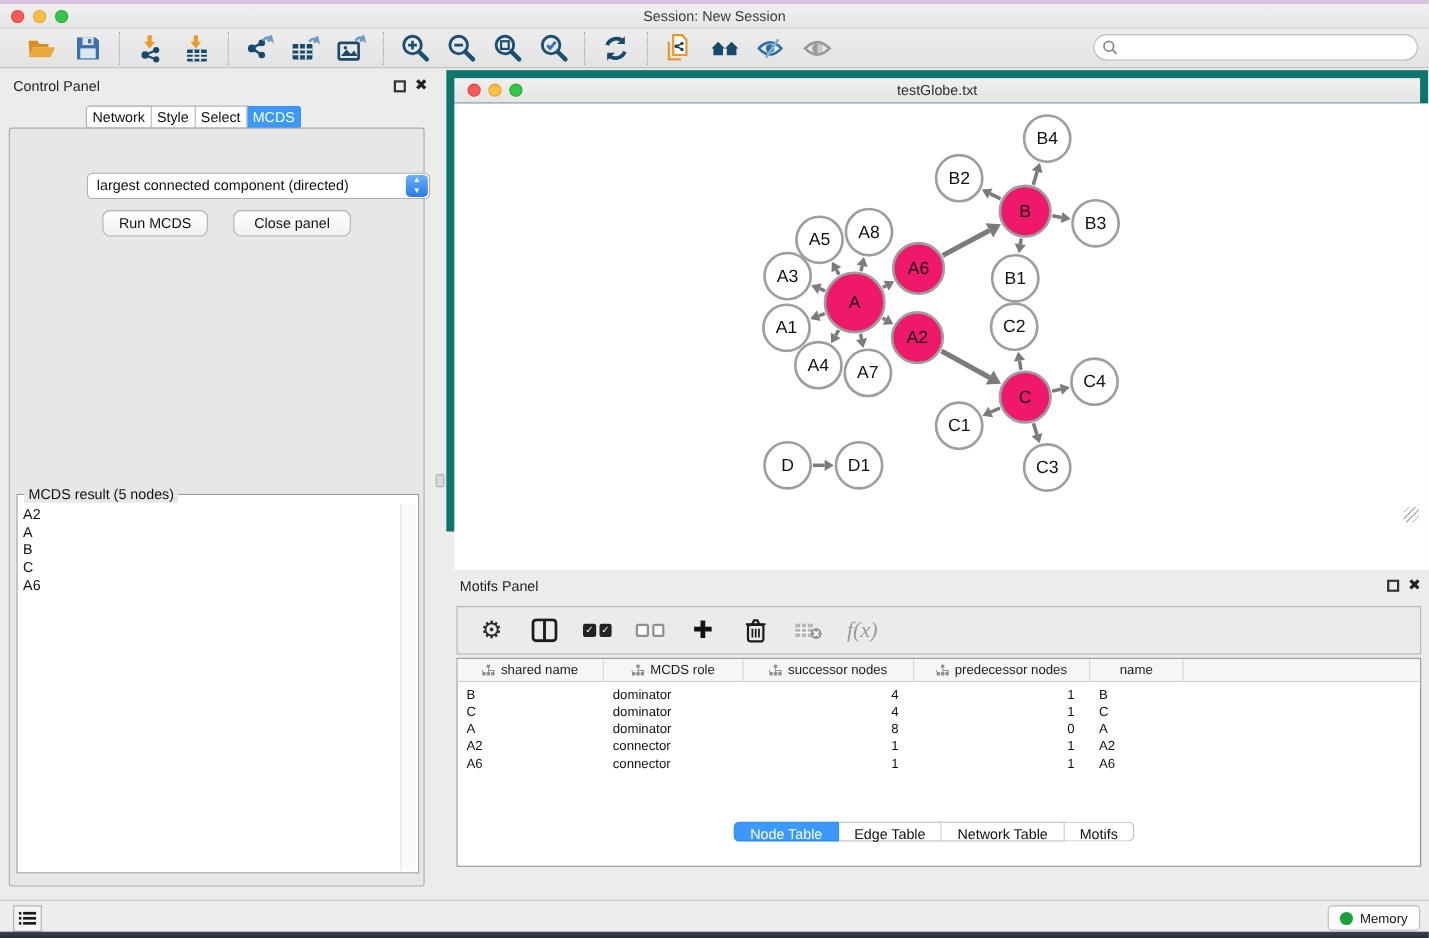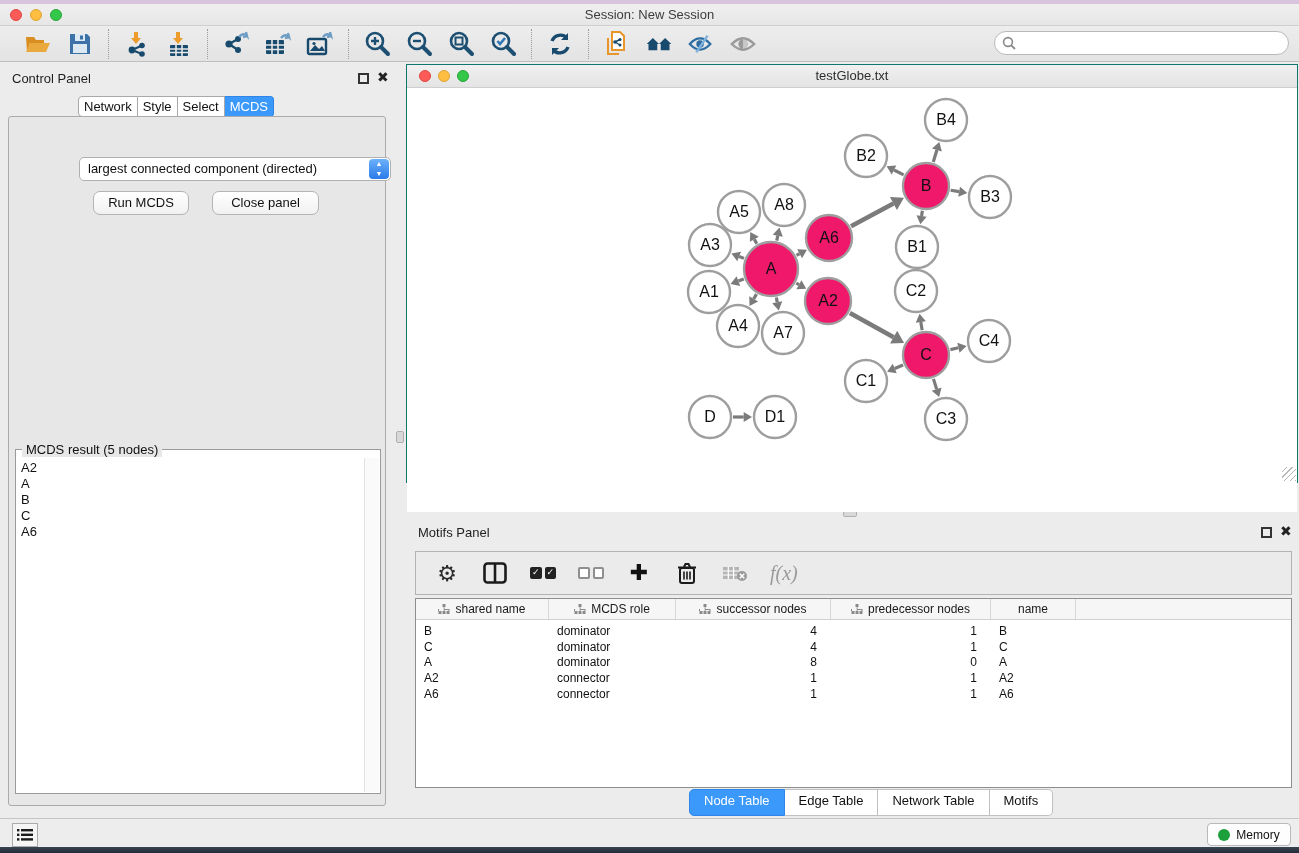--- a/index.html
+++ b/index.html
@@ -47,21 +47,21 @@
   #mcds-fieldset { position:absolute; left:6px; top:332px; width:366px; height:345px; border:1px solid #9a9a9a; background:#fff; }
   #mcds-legend { position:absolute; left:6px; top:-8px; background:#e7e7e7; padding:0 4px; font-size:13px; color:#111; }
   #mcds-list { position:absolute; left:1px; top:8px; width:348px; bottom:1px; background:#fff; font-size:13px; color:#111; padding:2px 0 0 4px; }
   #mcds-scroll { position:absolute; right:1px; top:8px; width:15px; bottom:1px; background:#fafafa; border-left:1px solid #e2e2e2; }
   .mcds-item { line-height:16px; }
 
   
   .grip { background:#d8d8d8; border:1px solid #b0b0b0; border-radius:2px; }
 
   
-  #net-window { left:406px; top:64px; width:892px; height:419px; border:1px solid #0f766e; background:#0c4a6e; }
+  #net-window { left:406px; top:64px; width:892px; height:419px; border:7px solid #0f766e; background:#0c4a6e; }
   #net-titlebar { position:absolute; left:0; top:0; width:100%; height:23px; background:linear-gradient(#f0f0f0,#e4e4e4); border-bottom:1px solid #cfcfcf; }
   #net-titlebar .lights { position:absolute; left:12px; top:5px; display:flex; gap:7px; }
   #net-title { width:100%; text-align:center; font-size:13px; color:#2e2e2e; line-height:22px; }
   #net-canvas { position:absolute; left:0; top:23px; width:890px; height:424px; background:#fff; }
   #net-grip { position:absolute; right:1px; bottom:1px; width:14px; height:14px;
     background:repeating-linear-gradient(135deg,transparent 0 3px,#b5b5b5 3px 4px); }
 
   
   #table-panel-title { left:418px; top:525px; font-size:13px; color:#1e1e1e; }
   #tp-float { left:1261px; top:527px; }
@@ -75,21 +75,21 @@
   .chk-on::after { content:"✓"; color:#fff; font-size:9px; position:absolute; left:2px; top:0px; }
   .chk-off { border:2px solid #8f8f8f; background:#fff; }
   #fx-label { font-family:"Liberation Serif","DejaVu Serif",serif; font-style:italic; font-size:20px; color:#9a9a9a; }
   #data-table { left:415px; top:598px; width:877px; height:190px; background:#fff; border:1px solid #8e8e8e; }
   #tbl-header { position:absolute; left:0; top:0; width:100%; height:21px; background:#f6f6f6; border-bottom:1px solid #d0d0d0; display:flex; }
   .th { font-size:12px; color:#1a1a1a; border-right:1px solid #d6d6d6; display:flex; align-items:center; justify-content:center; gap:5px; height:100%; }
   .tbl-row { position:absolute; left:0; width:100%; height:16px; display:flex; font-size:12px; color:#111; }
   .td { padding:0 8px; line-height:16px; white-space:nowrap; overflow:hidden; }
   .td.num { text-align:right; padding-right:14px; }
 
-  #tp-tabs { left:667px; top:789px; height:27px; display:flex;margin-left:22px; }
+  #tp-tabs { left:667px; top:747px; height:18px; display:flex; }
   .tp-tab { font-size:13px; padding:0 14px; line-height:22px; background:#fff; border:1px solid #c0c0c0; border-left:none; color:#111; }
   .tp-tab:first-child { border-left:1px solid #c0c0c0; border-radius:5px 0 0 5px; }
   .tp-tab:last-child { border-radius:0 5px 5px 0; }
   .tp-tab.active { background:#3b99fc; border-color:#2f86e8; color:#fff; }
 
   
   #status-bar { left:0; top:818px; width:1299px; height:29px; background:#ededed; border-top:1px solid #c5c5c5; }
   #list-btn { position:absolute; left:12px; top:4px; width:26px; height:24px; background:#f5f5f5; border:1px solid #ababab; display:flex; align-items:center; justify-content:center; }
   #memory-btn { position:absolute; right:8px; top:4px; width:84px; height:23px; background:#fdfdfd; border:1px solid #b9b9b9; border-radius:4px; display:flex; align-items:center; justify-content:center; gap:6px; font-size:12px; color:#111; }
   #memory-dot { width:12px; height:12px; border-radius:50%; background:#1ca03c; }

